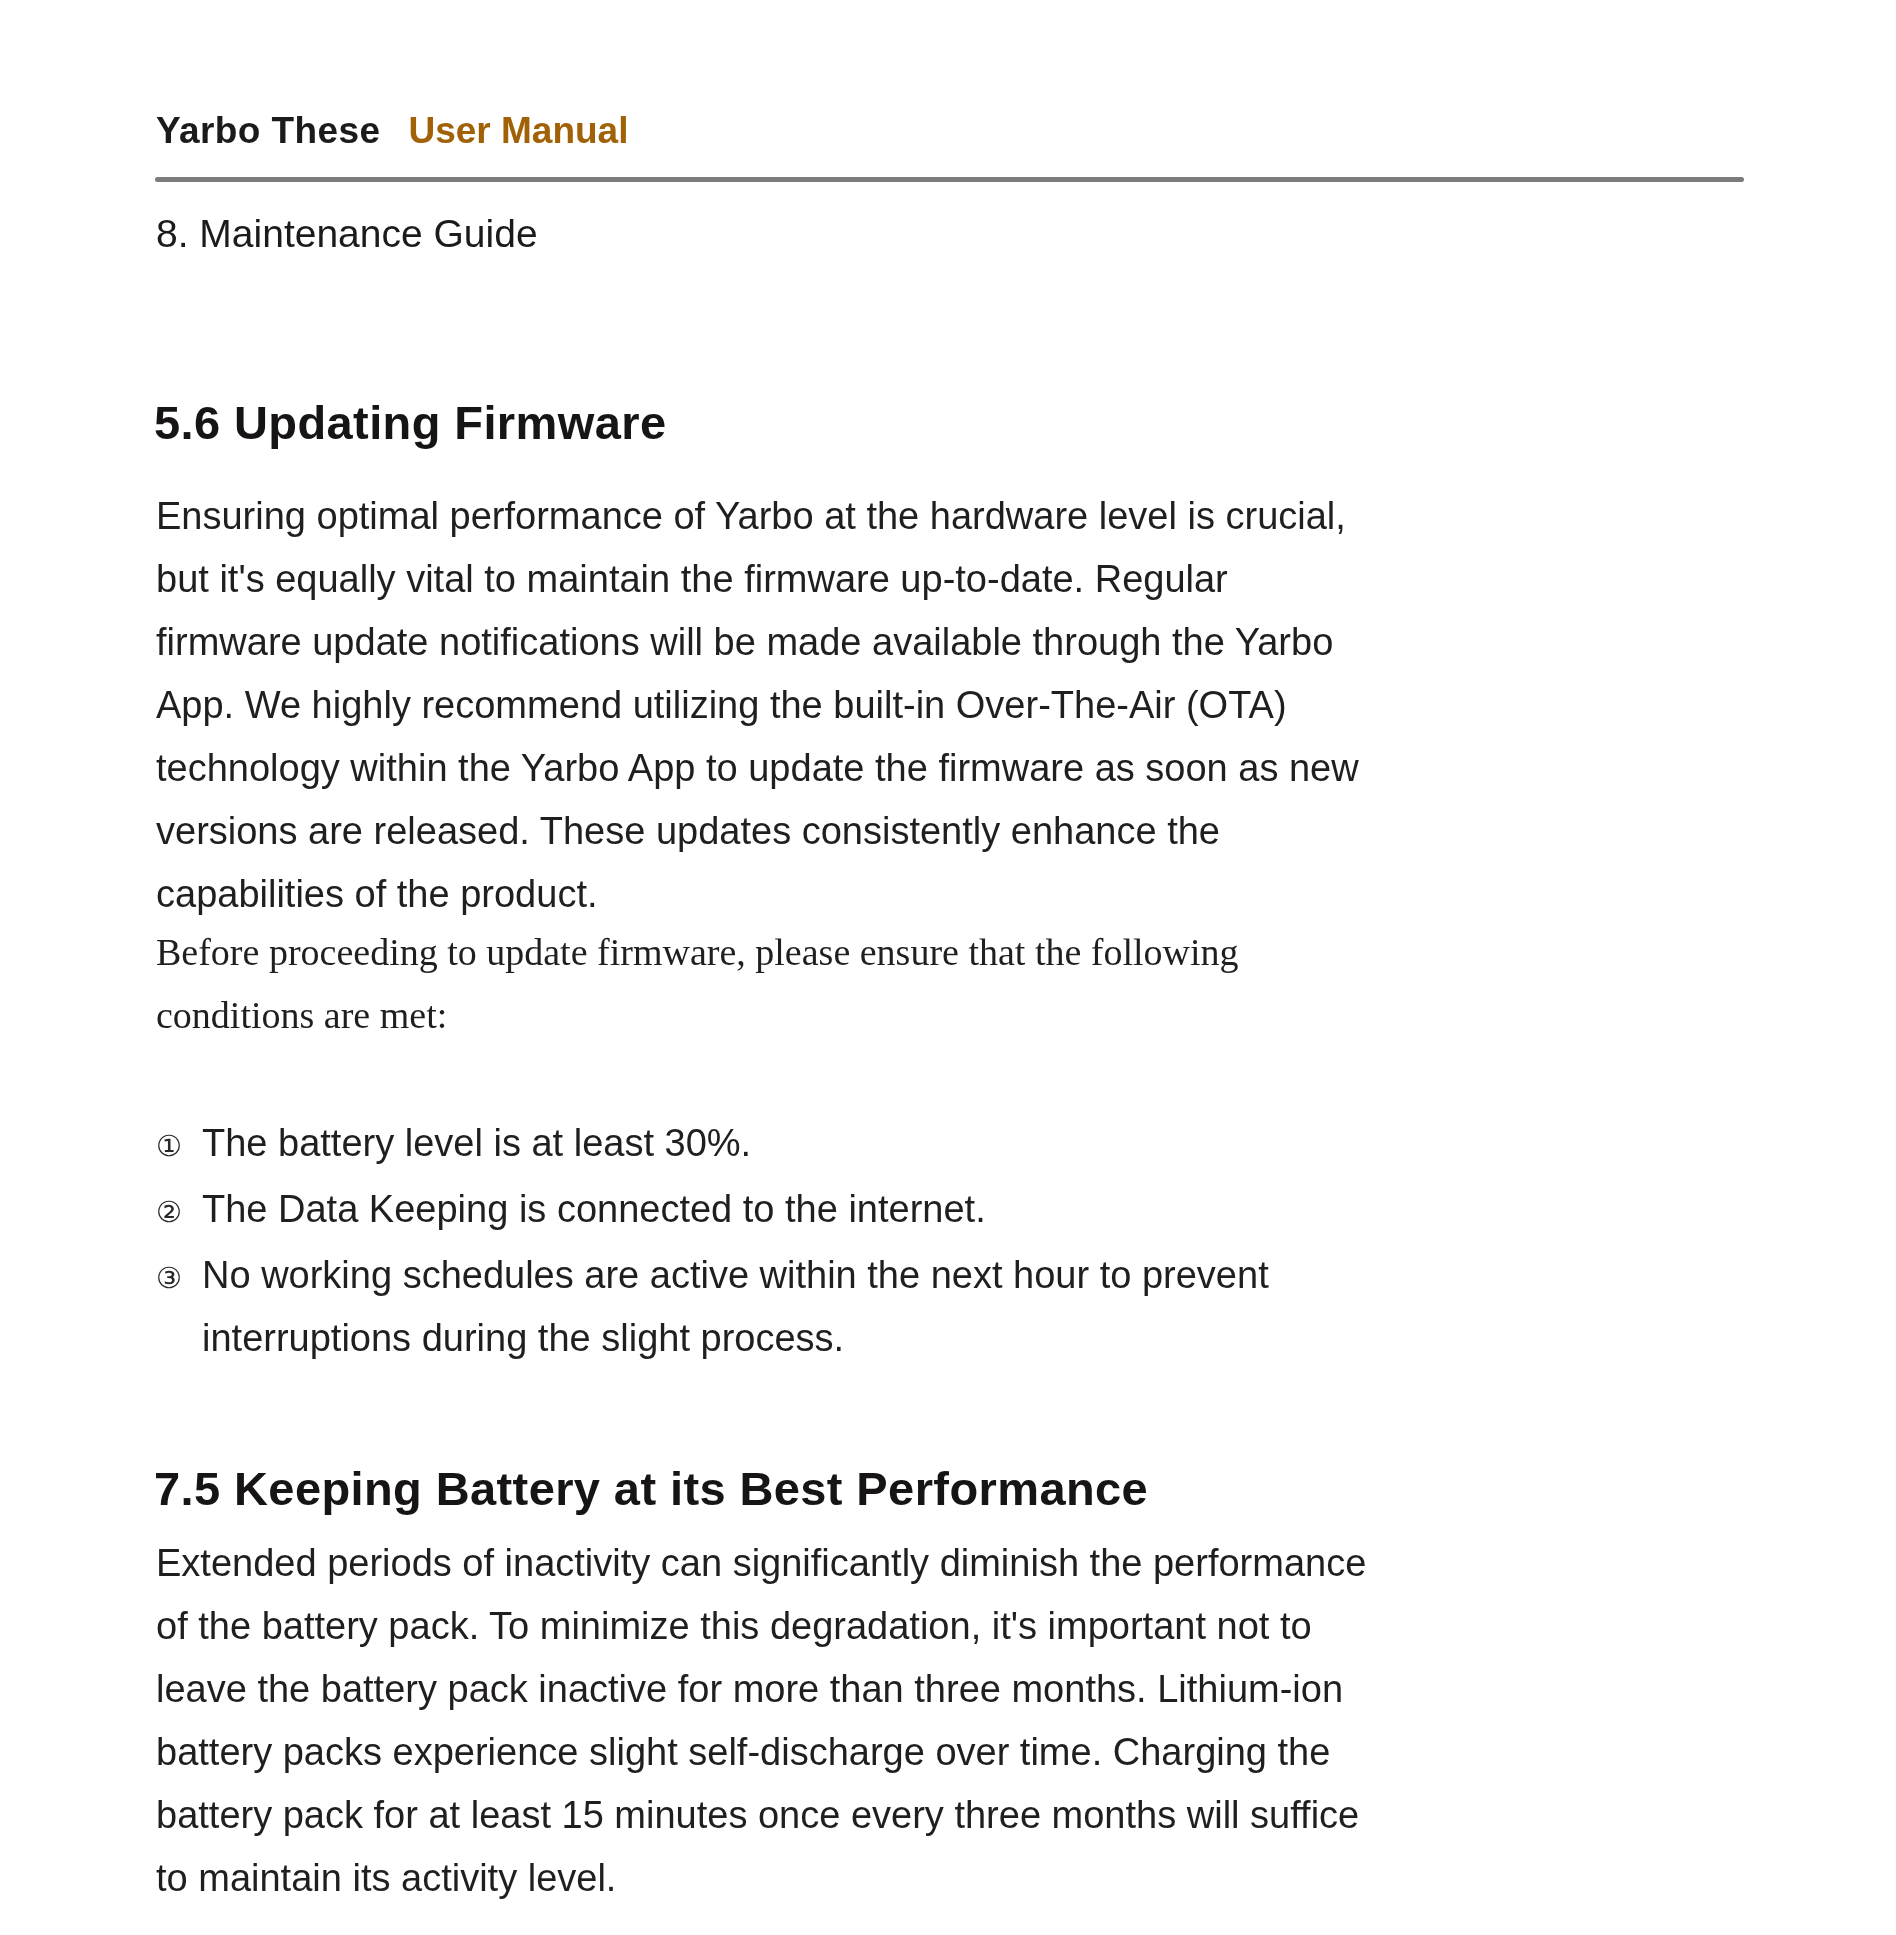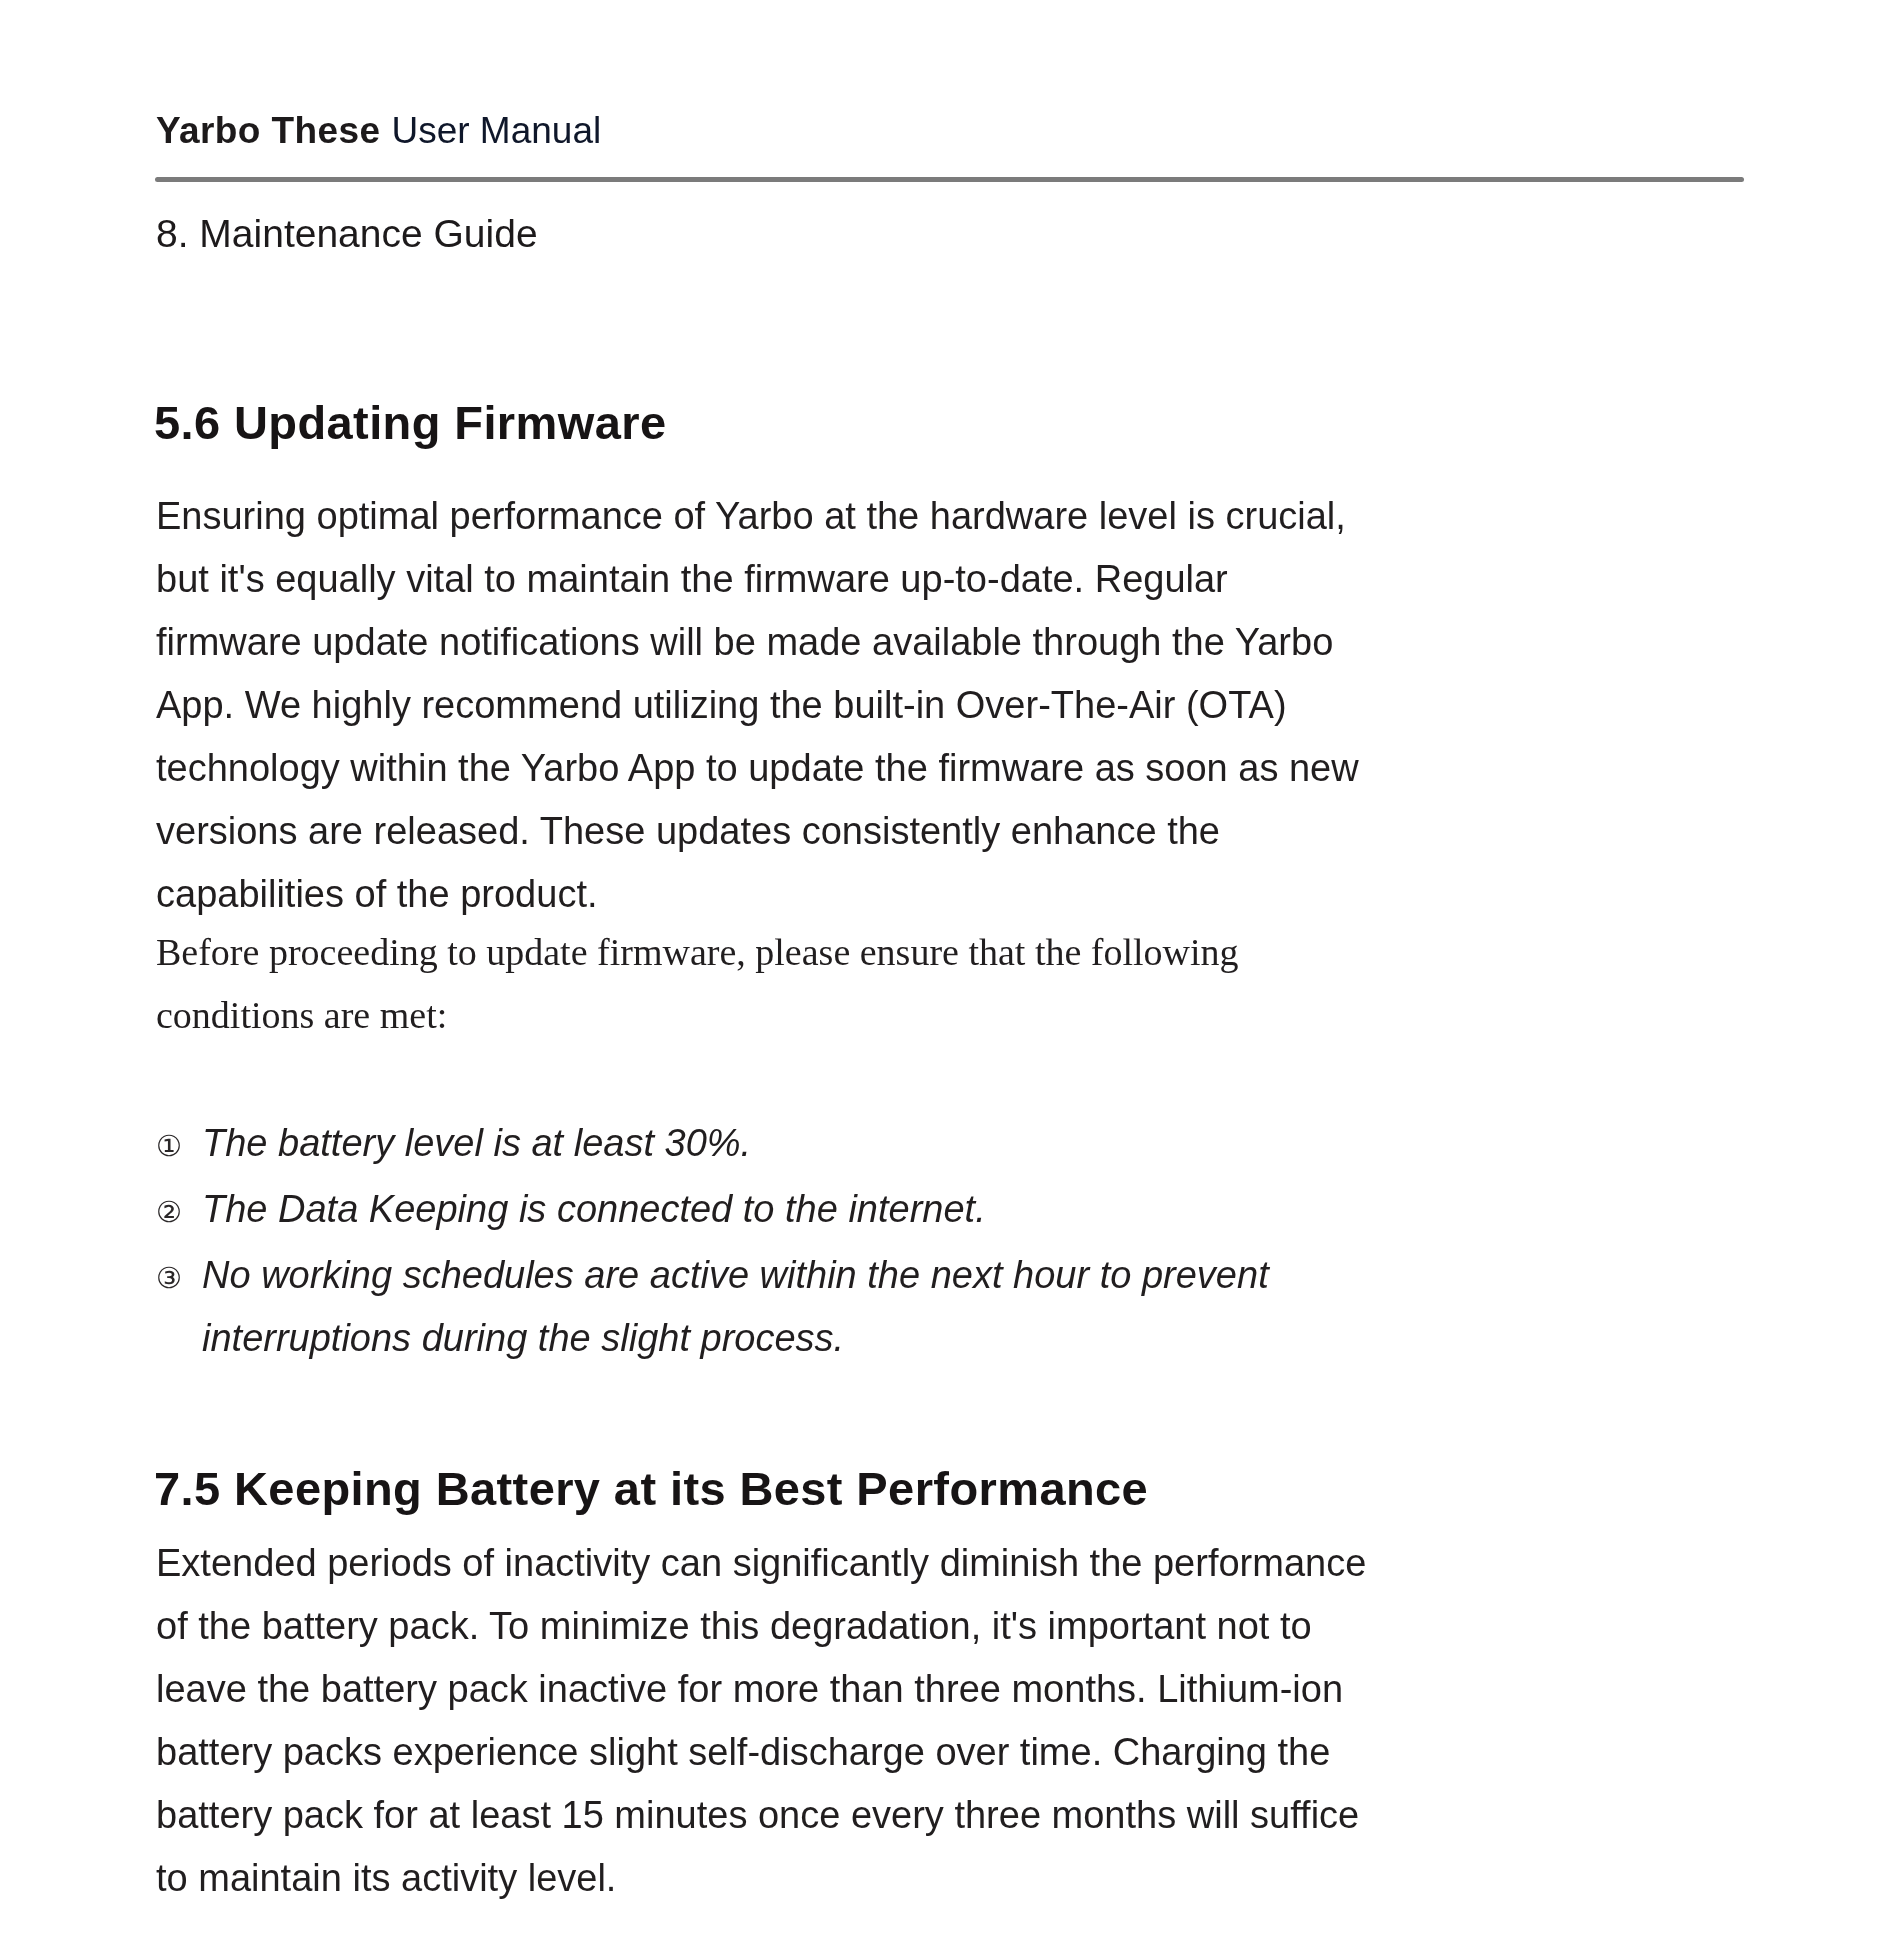--- a/index.html
+++ b/index.html
@@ -8,21 +8,21 @@
     width: 1896px;
     height: 2555px;
     background: #ffffff;
     font-family: "Liberation Sans", sans-serif;
     color: #1d1a1b;
     overflow: hidden;
   }
   .abs { position: absolute; }
   .header { top: 108px; left: 156px; font-size: 37px; line-height: 46px; white-space: nowrap; }
   .brand { font-weight: 700; letter-spacing: 0.4px; }
-  .manual-title { font-weight: 400; margin-left: 11px; color: #0f172a; }
+  .manual-title { font-weight: 700; margin-left: 28px; color: #a16207; }
   .rule {
     top: 177px; left: 155px;
     width: 1589px; height: 5px;
     background: #7b7b7b; border-radius: 2.7px;
   }
   .chapter { top: 209px; left: 156px; font-size: 39px; line-height: 50px; font-weight: 400; white-space: nowrap; }
   .section-heading {
     left: 154px; font-size: 47px; font-weight: 700;
     line-height: 58px; letter-spacing: 0.4px; white-space: nowrap; color: #171415;
   }
@@ -35,21 +35,21 @@
   .lines { white-space: pre-line; }
   .para1 { top: 485px; }
   .para2 { top: 921px; font-family: Liberation Serif, serif; }
   .list { top: 1112px; left: 156px; display: block; }
   .list-item { display: flex; align-items: baseline; }
   .list-marker {
     flex: 0 0 46px;
     font-family: "DejaVu Sans", sans-serif;
     font-size: 29px; line-height: 63px; color: #2a2728;
   }
-  .list-text { font-size: 38px; line-height: 63px; font-style: italic; }
+  .list-text { font-size: 38px; line-height: 63px; }
   .para3 { top: 1532px; }
 </style>
 </head>
 <body>
 
 <div class="page">
 
   <div class="abs header">
     <span class="brand">Yarbo These</span><span class="manual-title">User Manual</span>
   </div>

